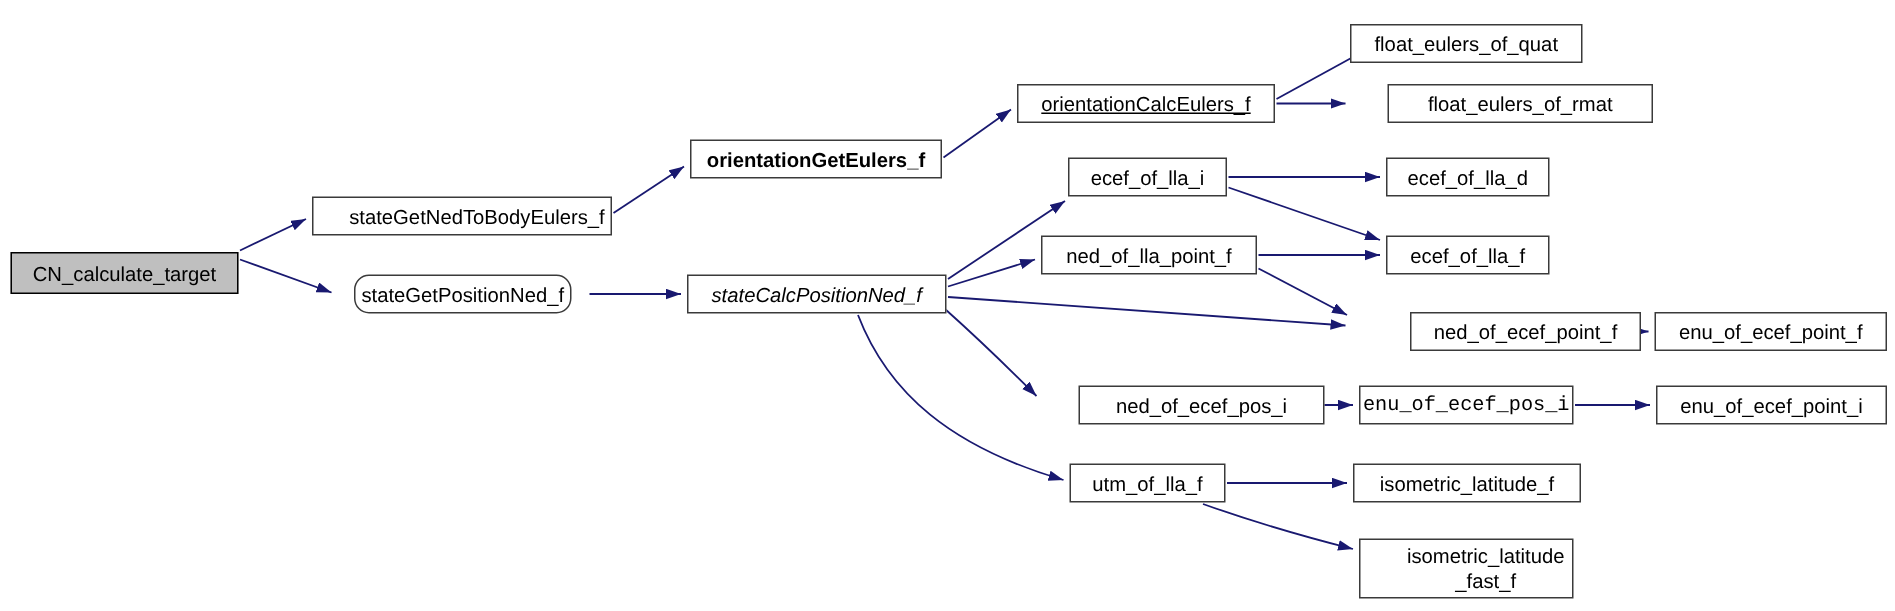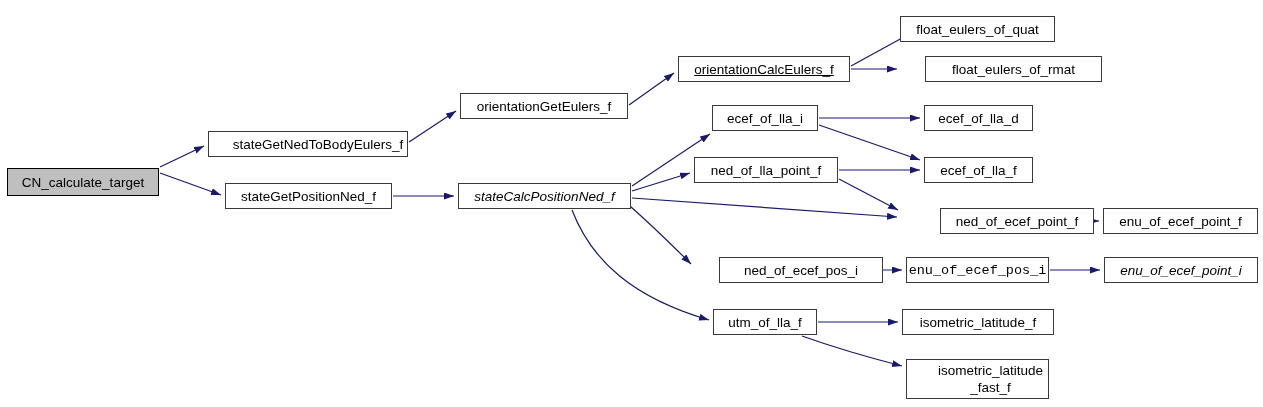--- a/index.html
+++ b/index.html
@@ -73,33 +73,33 @@
         <path d="M1056,221 L1099,221" fill="none" stroke="#191970" stroke-width="1.2" marker-end="url(#arrow)"></path>
         <path d="M839,270 L902,270" fill="none" stroke="#191970" stroke-width="1.2" marker-end="url(#arrow)"></path>
         <path d="M1050,270 L1100,270" fill="none" stroke="#191970" stroke-width="1.2" marker-end="url(#arrow)"></path>
         <path d="M818,322 L898,322" fill="none" stroke="#191970" stroke-width="1.2" marker-end="url(#arrow)"></path>
         <path d="M802,336 Q847,352 902,366" fill="none" stroke="#191970" stroke-width="1.2" marker-end="url(#arrow)"></path>
       </g>
   </svg>
   <div id="node-layer">
       <div class="node root" style="left: 7px; top: 168px; width: 152px; height: 28px;">CN_calculate_target</div>
       <div class="node" style="left: 208px; top: 131px; width: 200px; height: 26px; padding-left: 20px;">stateGetNedToBodyEulers_f</div>
-      <div class="node" style="left: 225px; top: 183px; width: 167px; height: 26px;">stateGetPositionNed_f</div>
-      <div class="node" style="left: 460px; top: 93px; width: 168px; height: 26px;">orientationGetEulers_f</div>
+      <div class="node" style="left: 236px; top: 183px; width: 145px; height: 26px; border-radius: 10px;">stateGetPositionNed_f</div>
+      <div class="node" style="left: 460px; top: 93px; width: 168px; height: 26px; font-weight: bold;">orientationGetEulers_f</div>
       <div class="node" style="left: 458px; top: 183px; width: 173px; height: 26px; font-style: italic;">stateCalcPositionNed_f</div>
       <div class="node" style="left: 678px; top: 56px; width: 172px; height: 26px; text-decoration: underline;">orientationCalcEulers_f</div>
       <div class="node" style="left: 900px; top: 16px; width: 155px; height: 26px; text-align: right;">float_eulers_of_quat</div>
       <div class="node" style="left: 901px; top: 56px; width: 177px; height: 26px; margin-left: 24px;">float_eulers_of_rmat</div>
       <div class="node" style="left: 712px; top: 105px; width: 106px; height: 26px;">ecef_of_lla_i</div>
       <div class="node" style="left: 924px; top: 105px; width: 109px; height: 26px;">ecef_of_lla_d</div>
       <div class="node" style="left: 924px; top: 157px; width: 109px; height: 26px;">ecef_of_lla_f</div>
       <div class="node" style="left: 694px; top: 157px; width: 144px; height: 26px;">ned_of_lla_point_f</div>
       <div class="node" style="left: 940px; top: 208px; width: 154px; height: 26px;">ned_of_ecef_point_f</div>
       <div class="node" style="left: 1103px; top: 208px; width: 155px; height: 26px;">enu_of_ecef_point_f</div>
       <div class="node" style="left: 719px; top: 257px; width: 164px; height: 26px;">ned_of_ecef_pos_i</div>
       <div class="node" style="left: 906px; top: 257px; width: 143px; height: 26px; font-family: Liberation Mono, monospace;">enu_of_ecef_pos_i</div>
-      <div class="node" style="left: 1104px; top: 257px; width: 154px; height: 26px; font-style: italic;">enu_of_ecef_point_i</div>
+      <div class="node" style="left: 1104px; top: 257px; width: 154px; height: 26px;">enu_of_ecef_point_i</div>
       <div class="node" style="left: 713px; top: 309px; width: 104px; height: 26px;">utm_of_lla_f</div>
       <div class="node" style="left: 902px; top: 309px; width: 152px; height: 26px;">isometric_latitude_f</div>
       <div class="node" style="left: 906px; top: 359px; width: 143px; height: 40px; padding-left: 26px;">isometric_latitude
 _fast_f</div>
     </div>
 </div>
 
 </body></html>

